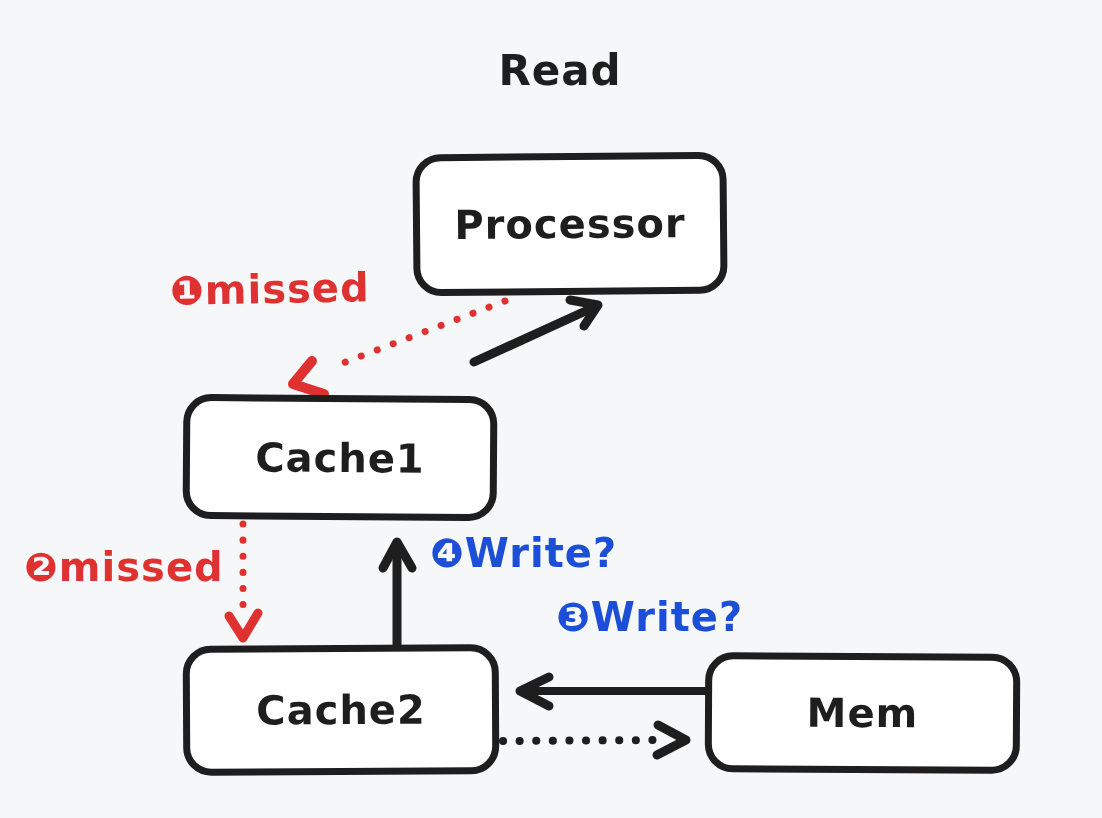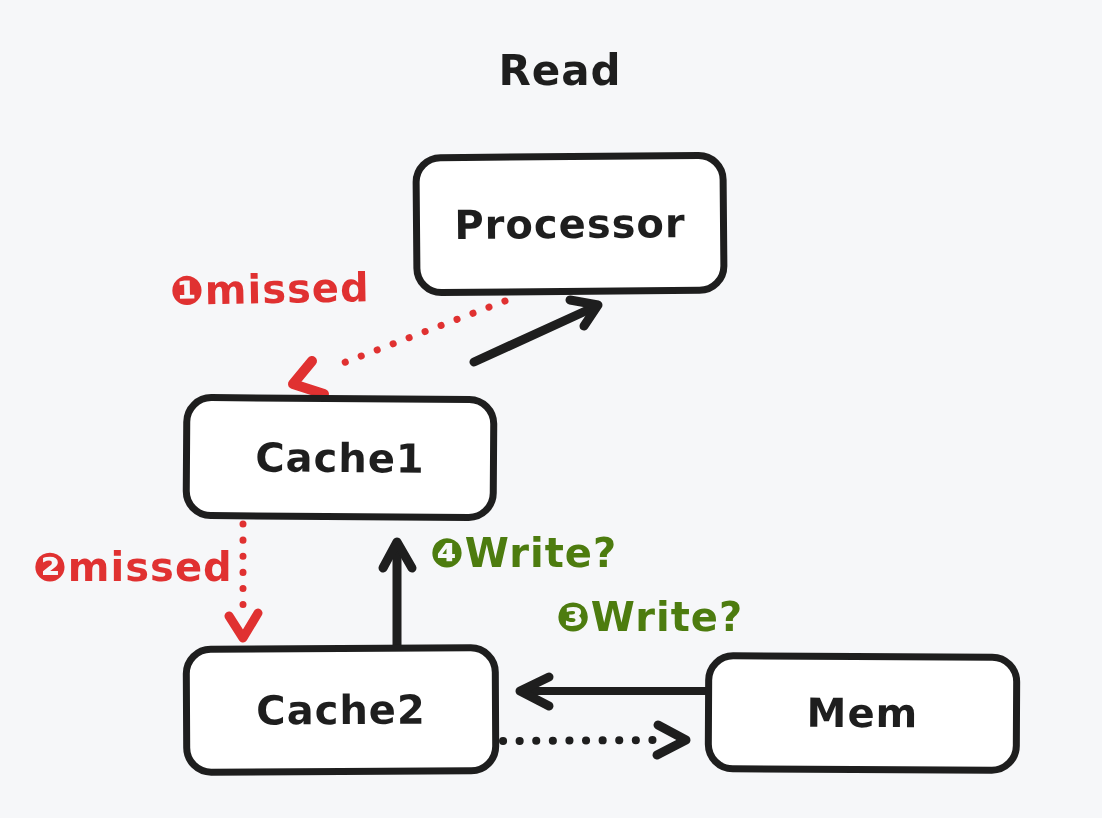--- a/index.html
+++ b/index.html
@@ -45,23 +45,23 @@
   .node-cache2    { left: 183px; top: 645px; width: 302px; height: 116px; transform: rotate(-0.3deg); }
   .node-mem       { left: 705px; top: 653px; width: 301px; height: 106px; transform: rotate(0.3deg); }
   .edge-label {
     position: absolute;
     font-size: 40px;
     font-weight: bold;
     letter-spacing: 1px;
     white-space: nowrap;
   }
   .edge-label.red   { color: #e03131; }
-  .edge-label.black { color: #4d7c0f; text-align: center; }
+  .edge-label.black { color: #1d4ed8; text-align: center; }
   .lbl-missed1 { left: 170px; top: 266px; transform: rotate(-1deg); }
-  .lbl-missed2 { left: 24px;  top: 544px; margin-left: 9px; }
+  .lbl-missed2 { left: 24px;  top: 544px; }
   .lbl-write4  { left: 430px; top: 530px; }
   .lbl-write3  { left: 556px; top: 594px; }
   .arrow-layer {
     position: absolute;
     left: 0; top: 0;
     width: 1102px;
     height: 818px;
     pointer-events: none;
   }
 </style>

